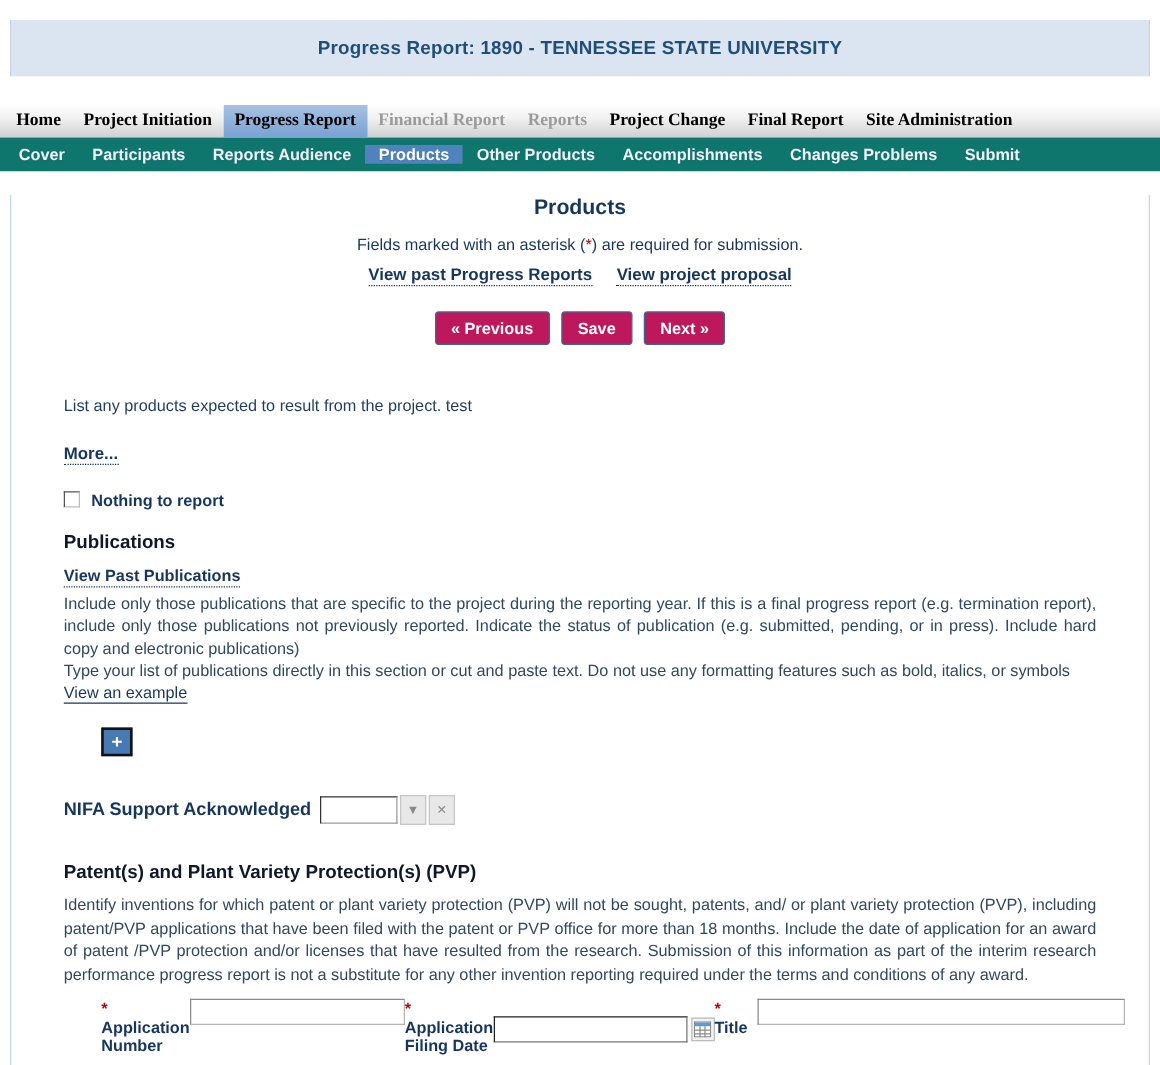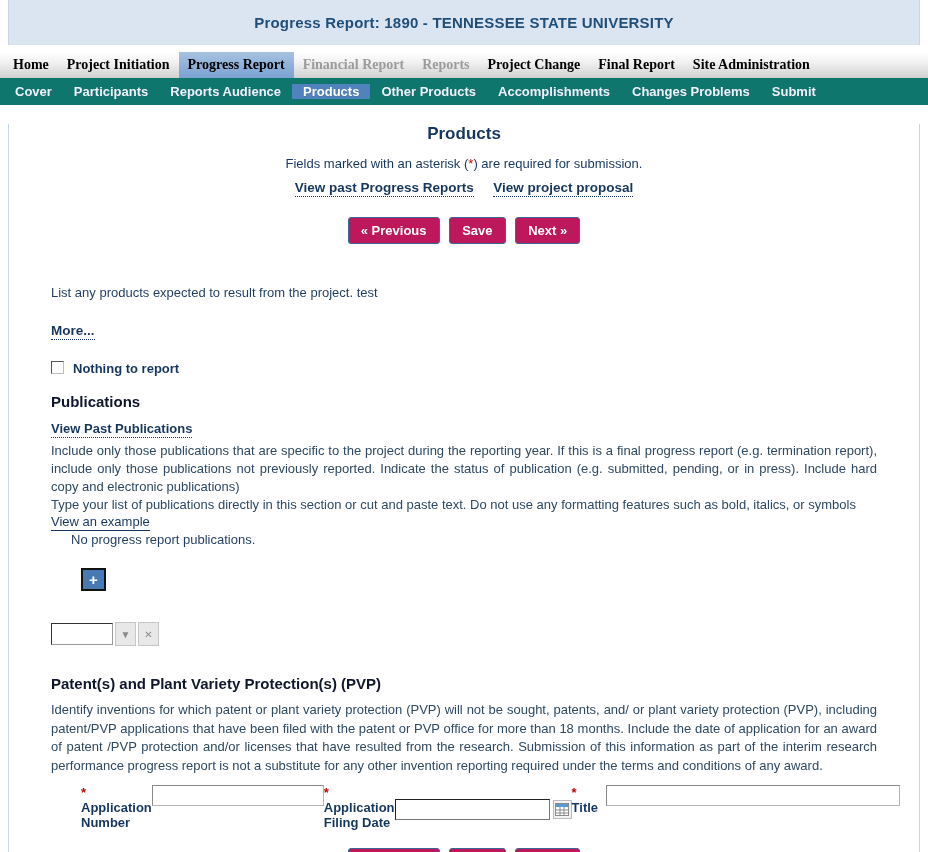--- a/index.html
+++ b/index.html
@@ -1,20 +1,20 @@
 <!DOCTYPE html>
 <html><head>
 <meta charset="utf-8">
 <style>
   * { margin:0; padding:0; box-sizing:border-box; }
   html,body { width:928px; height:852px; background:#ffffff; overflow:hidden;
     font-family:"Liberation Sans","DejaVu Sans",sans-serif; }
 
   
-  .header-band { margin:0 8px; height:45px; background:#dbe5f1;
+  .header-band { margin:16px 8px; height:45px; background:#dbe5f1;
     display:flex; align-items:center; justify-content:center;
     border-left:1px solid #c6d5e8; border-right:1px solid #c6d5e8; }
   .header-title { color:#1f4e79; font-weight:bold; font-size:15px; letter-spacing:.2px; }
   .band-gap { height:7px; background:#ffffff; }
 
   
   .main-nav { height:26px; width:100%;
     background:linear-gradient(180deg,#ffffff 0%,#f1f1f1 40%,#d0d0d0 100%);
     display:flex; align-items:stretch; padding-left:4px;
     font-family:"Liberation Serif","DejaVu Serif",serif; font-weight:bold; font-size:14px; }
@@ -164,27 +164,27 @@
 
     <div class="pub-link-wrap">
       <a class="link dotted">View Past Publications</a>
     </div>
 
     <p class="para">Include only those publications that are specific to the project during the reporting year. If this is a final progress report (e.g. termination report), include only those publications not previously reported. Indicate the status of publication (e.g. submitted, pending, or in press). Include hard copy and electronic publications)</p>
     <p class="para2">Type your list of publications directly in this section or cut and paste text. Do not use any formatting features such as bold, italics, or symbols</p>
     <div>
       <a class="link solid">View an example</a>
     </div>
-    <p class="empty-msg">No progress report publications.</p>
 
     <button class="add-btn add-pub">
       <span>+</span>
     </button>
 
     <div class="nifa-row">
+      <span class="nifa-label">NIFA Support Acknowledged</span>
       <input class="combo-input" value="" style="">
       <span class="combo-btn">
           <span>▼</span>
         </span>
       <span class="combo-btn">
           <span>✕</span>
         </span>
     </div>
 
     <h2 class="section-heading patents-heading">Patent(s) and Plant Variety Protection(s) (PVP)</h2>

